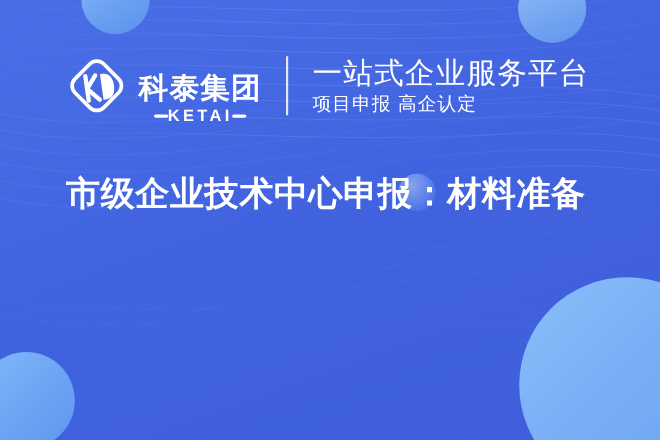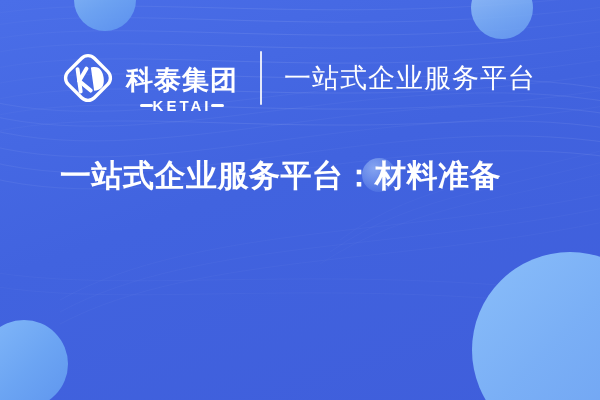--- a/index.html
+++ b/index.html
@@ -259,20 +259,21 @@
           <span id="wordmark-en">KETAI</span>
           <span class="rule"></span>
         </div>
       </div>
     </div>
 
     <div id="divider"></div>
 
     <div id="tagline-block">
       <div id="tagline-main">一站式企业服务平台</div>
+      <div id="tagline-sub">项目申报 高企认定</div>
     </div>
   </div>
 
   <div id="headline">
-    <div class="headline-line">一站式企业服务平台：材料准备</div>
+    <div class="headline-line">市级企业技术中心申报：材料准备</div>
   </div>
 
 </div>
 
 </body></html>

